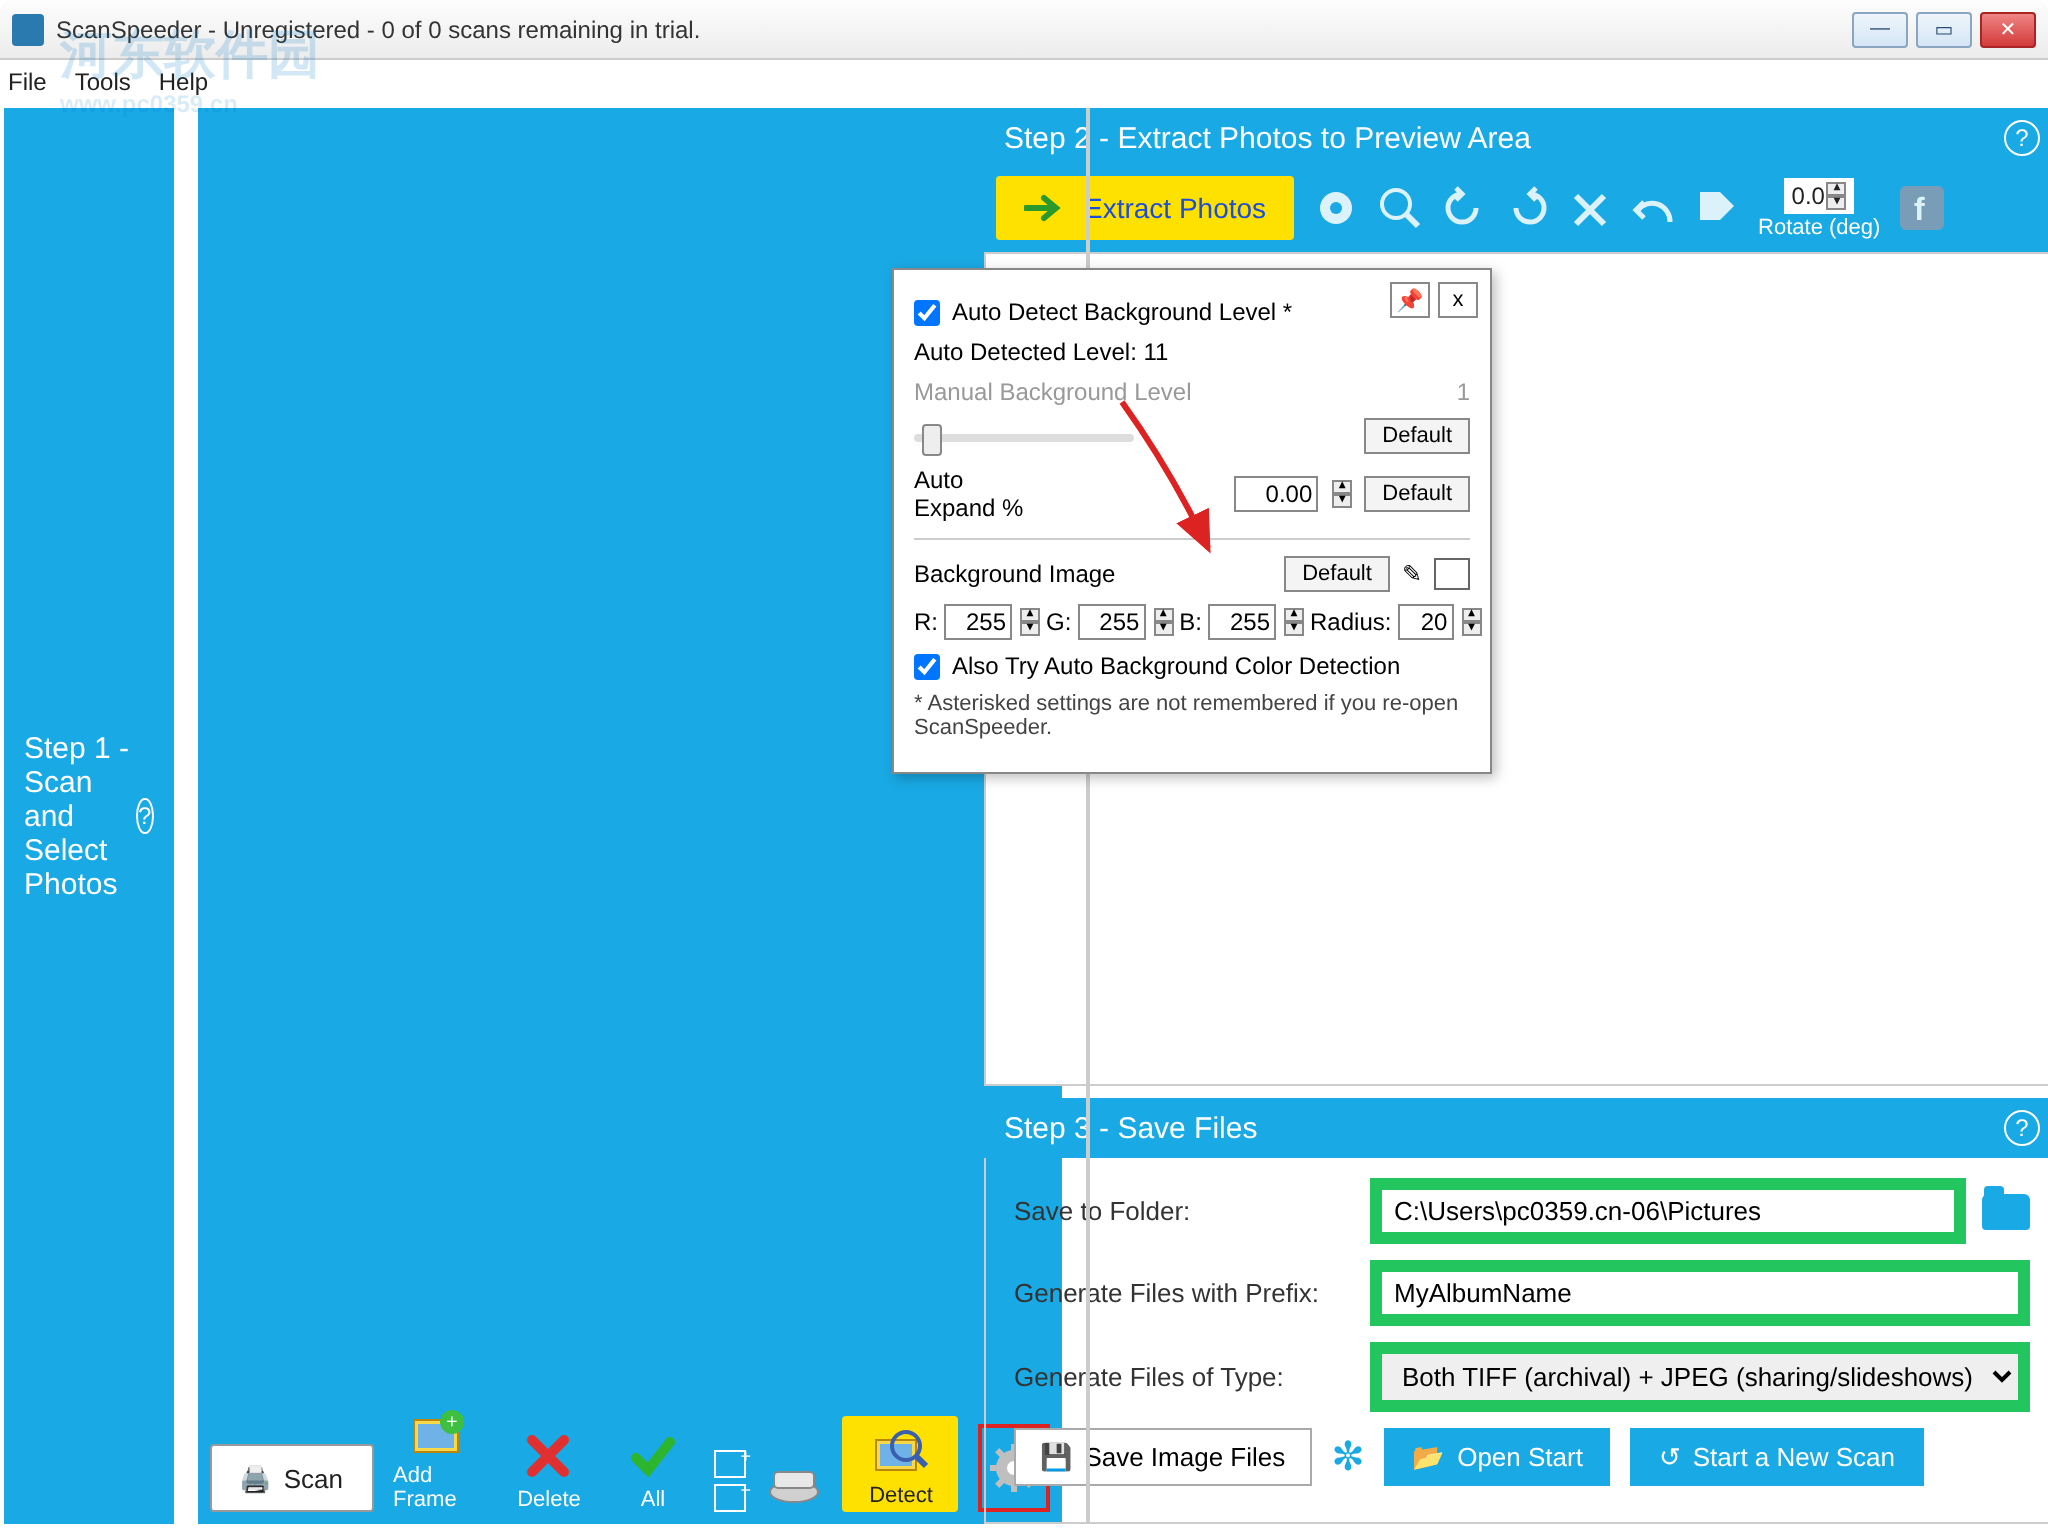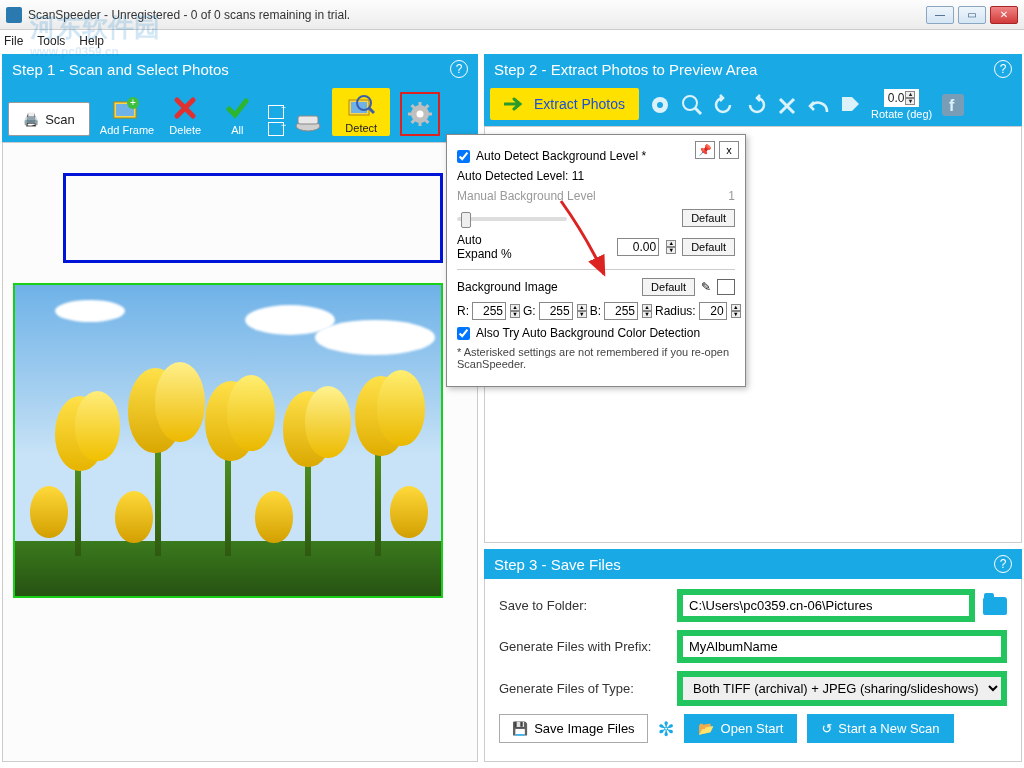--- a/index.html
+++ b/index.html
@@ -12,21 +12,21 @@
 .wbtn { width: 28px; height: 18px; border:1px solid #8aa6c1; background:linear-gradient(#eef5fb,#d5e6f5); border-radius:2px; display:flex; align-items:center; justify-content:center; font-size:10px; color:#2b4f73;}
 .wbtn.close { background:linear-gradient(#f08484,#d23a3a); border-color:#a82525; color:#fff;}
 
 
 .menubar { height: 22px; display:flex; align-items:center; padding:0 4px; font-size:12px; gap:14px; color:#222;}
 .watermark { position:absolute; top:10px; left:30px; font-size:26px; font-weight:bold; color:rgba(0,120,200,0.18); z-index:80; pointer-events:none;}
 .watermark small { font-size:12px; display:block; color:rgba(0,120,200,0.15);}
 
 
 .main { display:flex; height: calc(768px - 30px - 22px - 4px); padding:2px; gap:6px; }
-.col-left { width: 484px; display:flex; flex-direction:column; gap:0;}
+.col-left { width: 484px; display:flex; flex-direction:row; gap:12px;}
 .col-right { flex:1; display:flex; flex-direction:column; gap:6px;}
 
 .panelhead { background:#19a9e5; color:#fff; font-size:15px; padding:6px 10px; display:flex; align-items:center;}
 .panelhead .help { margin-left:auto; width:18px; height:18px; border:1.5px solid #fff; border-radius:50%; display:flex; align-items:center; justify-content:center; font-size:12px;}
 
 
 .toolbar { background:#19a9e5; padding:4px 6px 6px; display:flex; align-items:flex-end; gap:10px;}
 .tbtn { display:flex; flex-direction:column; align-items:center; color:#fff; font-size:11px; gap:2px; min-width:42px;}
 .tbtn .ic { width:28px; height:28px; display:flex; align-items:center; justify-content:center;}
 .scanbtn { background:#fff; color:#222; padding:6px 14px; border:1px solid #999; border-radius:2px; display:flex; align-items:center; gap:6px; font-size:13px; height:34px;}

